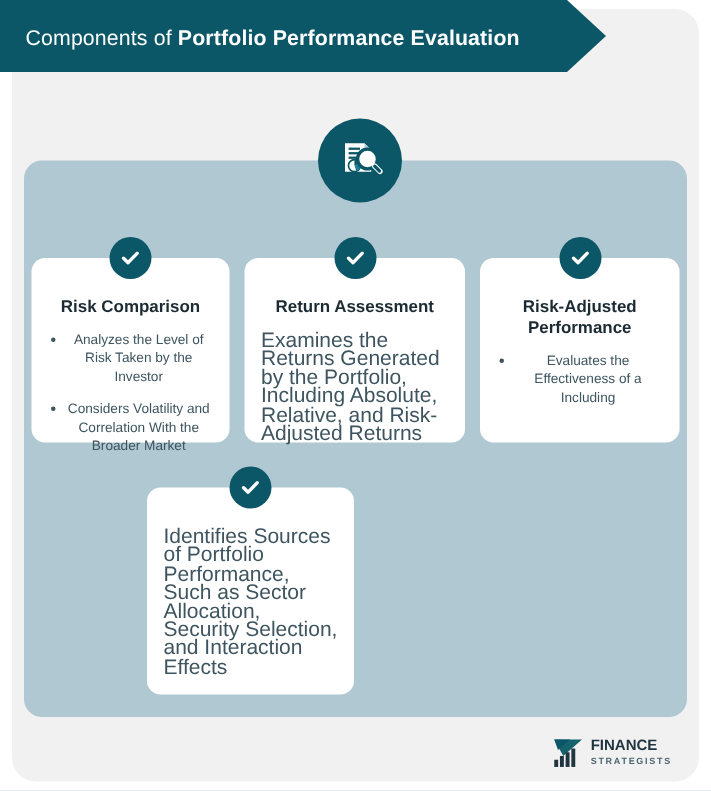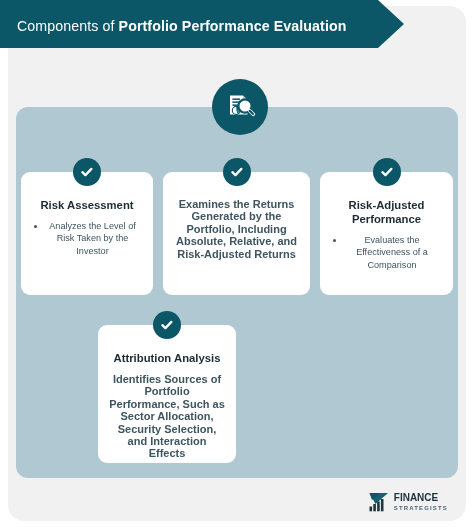--- a/index.html
+++ b/index.html
@@ -113,24 +113,22 @@
     color: #1c2b33;
     font-weight: bold;
     font-size: 11.3px;
     text-align: center;
     line-height: 14px;
     margin-bottom: 8px;
   }
 
   .card-body-centered {
     color: #3e5560;
-    font-size: 11px;
+    font-size: 14px;
     line-height: 12.4px;
-    text-align: center;
-    font-weight: bold;
   }
 
   ul.bullets {
     list-style: none;
     margin: 0;
     padding: 0;
     text-align: center;
   }
   ul.bullets li {
     position: relative;
@@ -219,60 +217,61 @@
     </svg>
   </div>
 
   <div class="card card-1">
     <div class="check-badge">
       <svg width="16" height="16" viewBox="0 0 16 16" aria-hidden="true">
         <path d="M3.4 8.2 L6.4 11.1 L12.4 4.9" stroke="#ffffff" stroke-width="2.3" fill="none" stroke-linecap="round" stroke-linejoin="round"></path>
       </svg>
     </div>
     <div class="card-inner">
-      <div class="card-title">Risk Assessment</div>
+      <div class="card-title">Risk Comparison</div>
       <ul class="bullets">
         <li>Analyzes the Level of Risk Taken by the Investor</li>
+        <li>Considers Volatility and Correlation With the Broader Market</li>
       </ul>
     </div>
   </div>
 
   <div class="card card-2">
     <div class="check-badge">
       <svg width="16" height="16" viewBox="0 0 16 16" aria-hidden="true">
         <path d="M3.4 8.2 L6.4 11.1 L12.4 4.9" stroke="#ffffff" stroke-width="2.3" fill="none" stroke-linecap="round" stroke-linejoin="round"></path>
       </svg>
     </div>
     <div class="card-inner">
+      <div class="card-title">Return Assessment</div>
       <div class="card-body-centered">Examines the Returns Generated by the Portfolio, Including Absolute, Relative, and Risk-Adjusted Returns</div>
     </div>
   </div>
 
   <div class="card card-3">
     <div class="check-badge">
       <svg width="16" height="16" viewBox="0 0 16 16" aria-hidden="true">
         <path d="M3.4 8.2 L6.4 11.1 L12.4 4.9" stroke="#ffffff" stroke-width="2.3" fill="none" stroke-linecap="round" stroke-linejoin="round"></path>
       </svg>
     </div>
     <div class="card-inner">
       <div class="card-title">Risk-Adjusted Performance</div>
       <ul class="bullets">
-        <li>Evaluates the Effectiveness of a Comparison</li>
+        <li>Evaluates the Effectiveness of a Including</li>
       </ul>
     </div>
   </div>
 
   <div class="card card-4">
     <div class="check-badge">
       <svg width="16" height="16" viewBox="0 0 16 16" aria-hidden="true">
         <path d="M3.4 8.2 L6.4 11.1 L12.4 4.9" stroke="#ffffff" stroke-width="2.3" fill="none" stroke-linecap="round" stroke-linejoin="round"></path>
       </svg>
     </div>
     <div class="card-inner">
-      <div class="card-title">Attribution Analysis</div>
       <div class="card-body-centered">Identifies Sources of Portfolio Performance, Such as Sector Allocation, Security Selection, and Interaction Effects</div>
     </div>
   </div>
 
 
   <div class="footer-logo">
     <span class="logo-mark">
       <svg width="22" height="22" viewBox="0 0 22 22" aria-hidden="true">
         <path d="M1.5 2 H20 L7.5 13 Z" fill="#15616d"></path>
         <path d="M1.5 2 H12 L4 9 Z" fill="#0c5767"></path>

